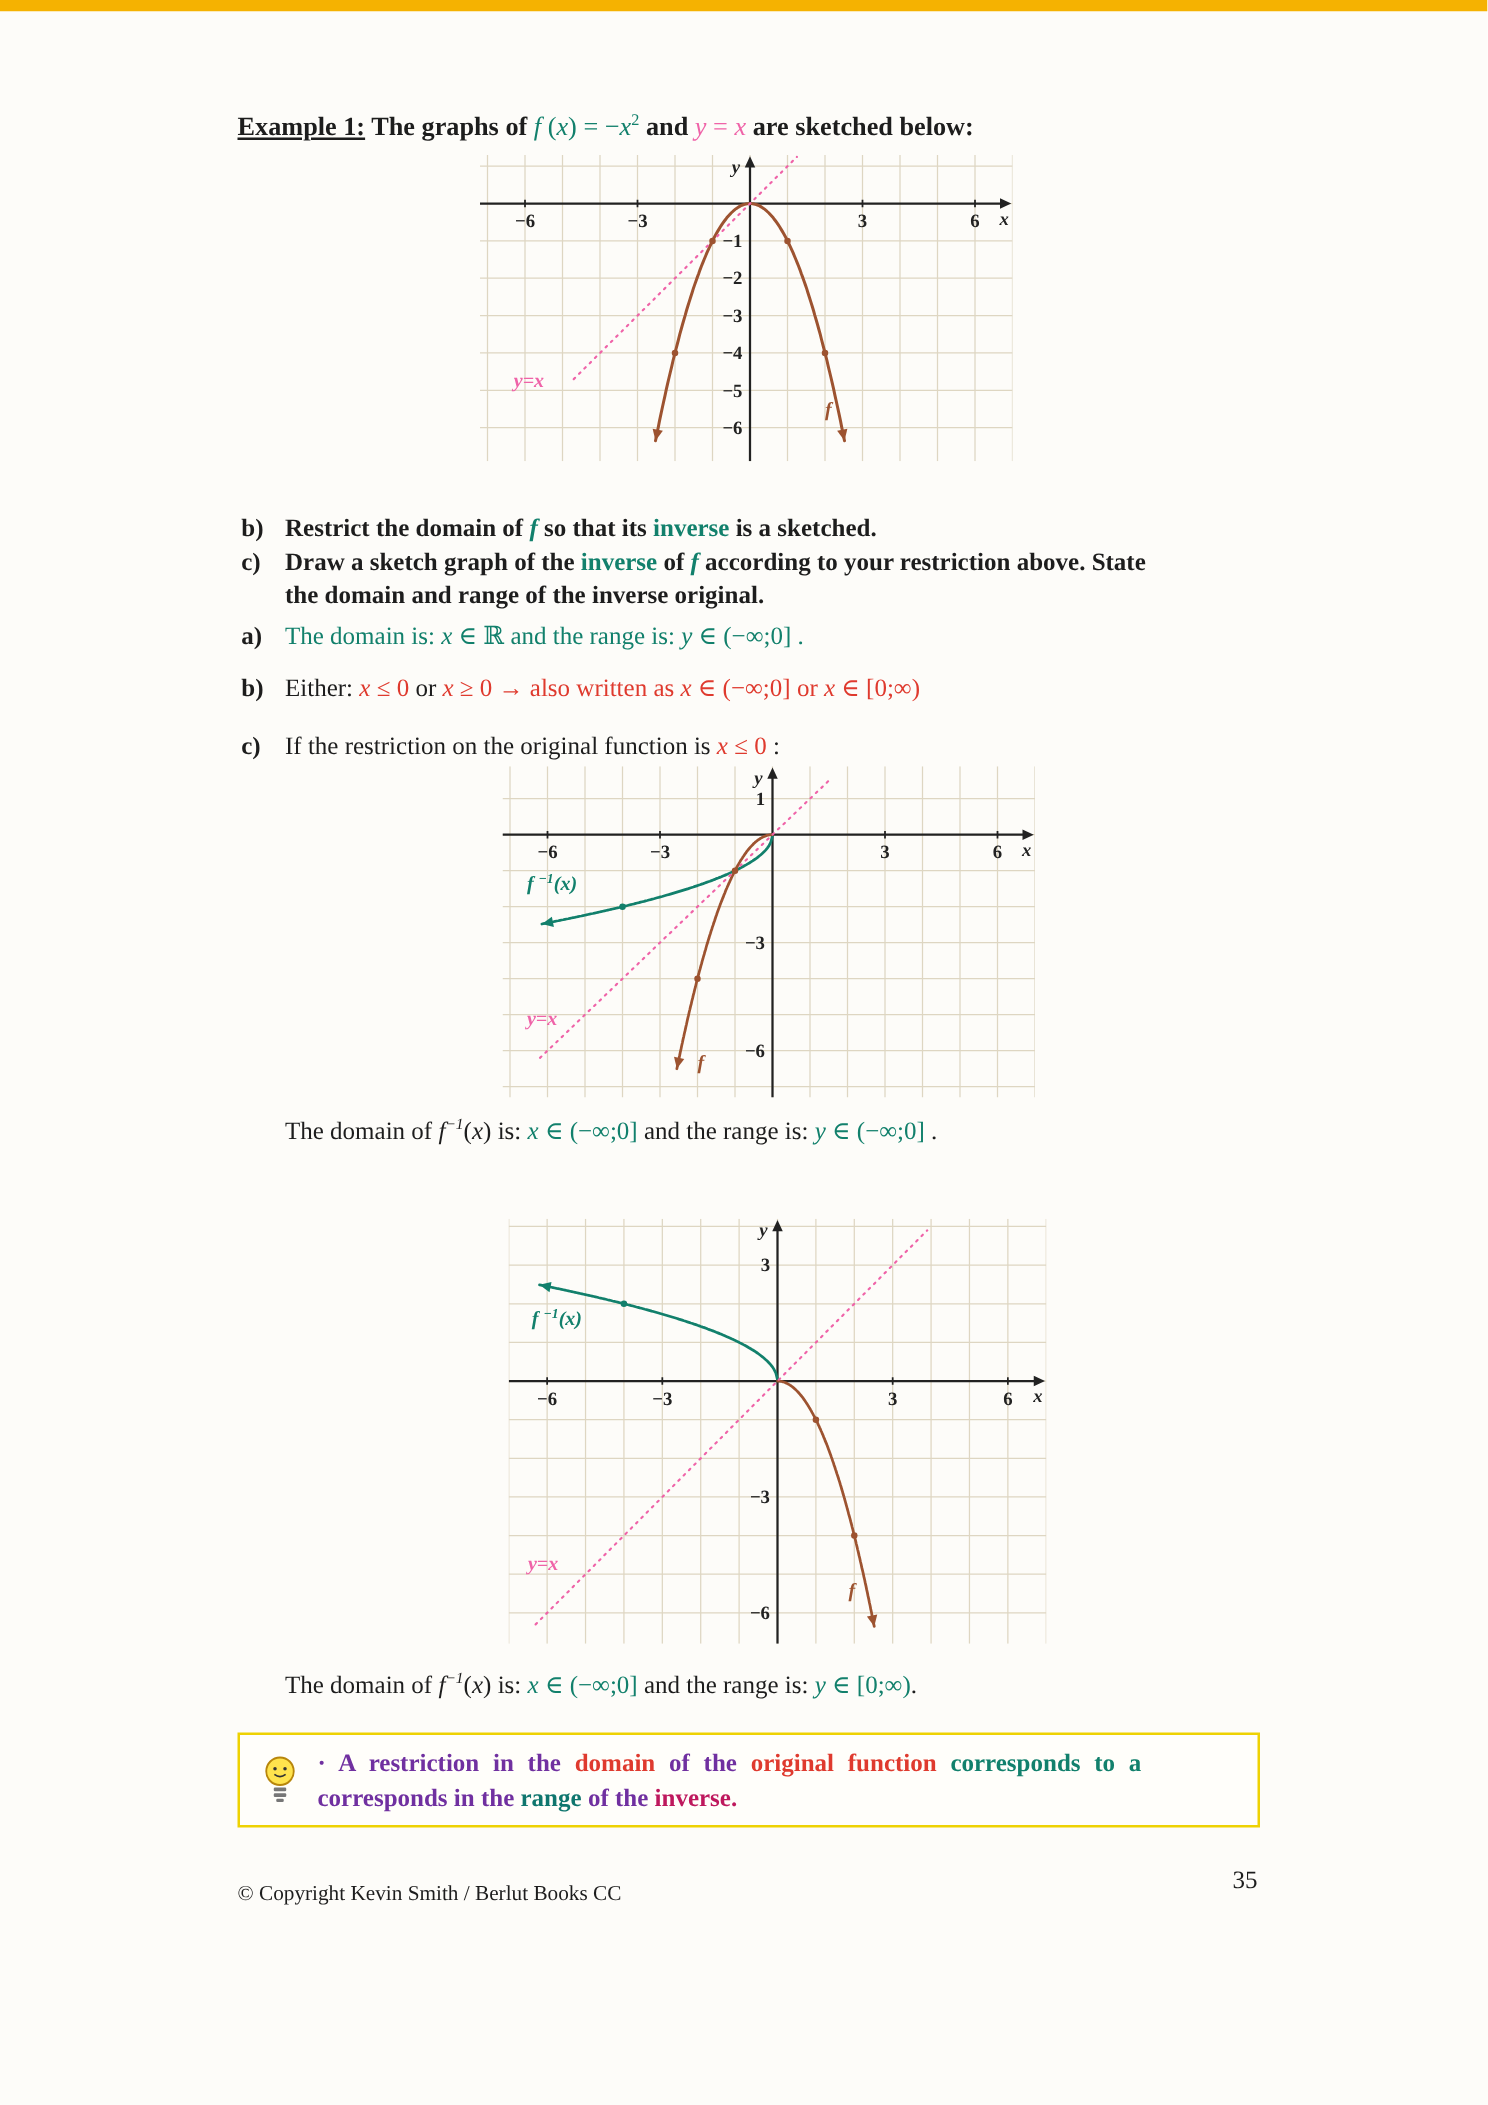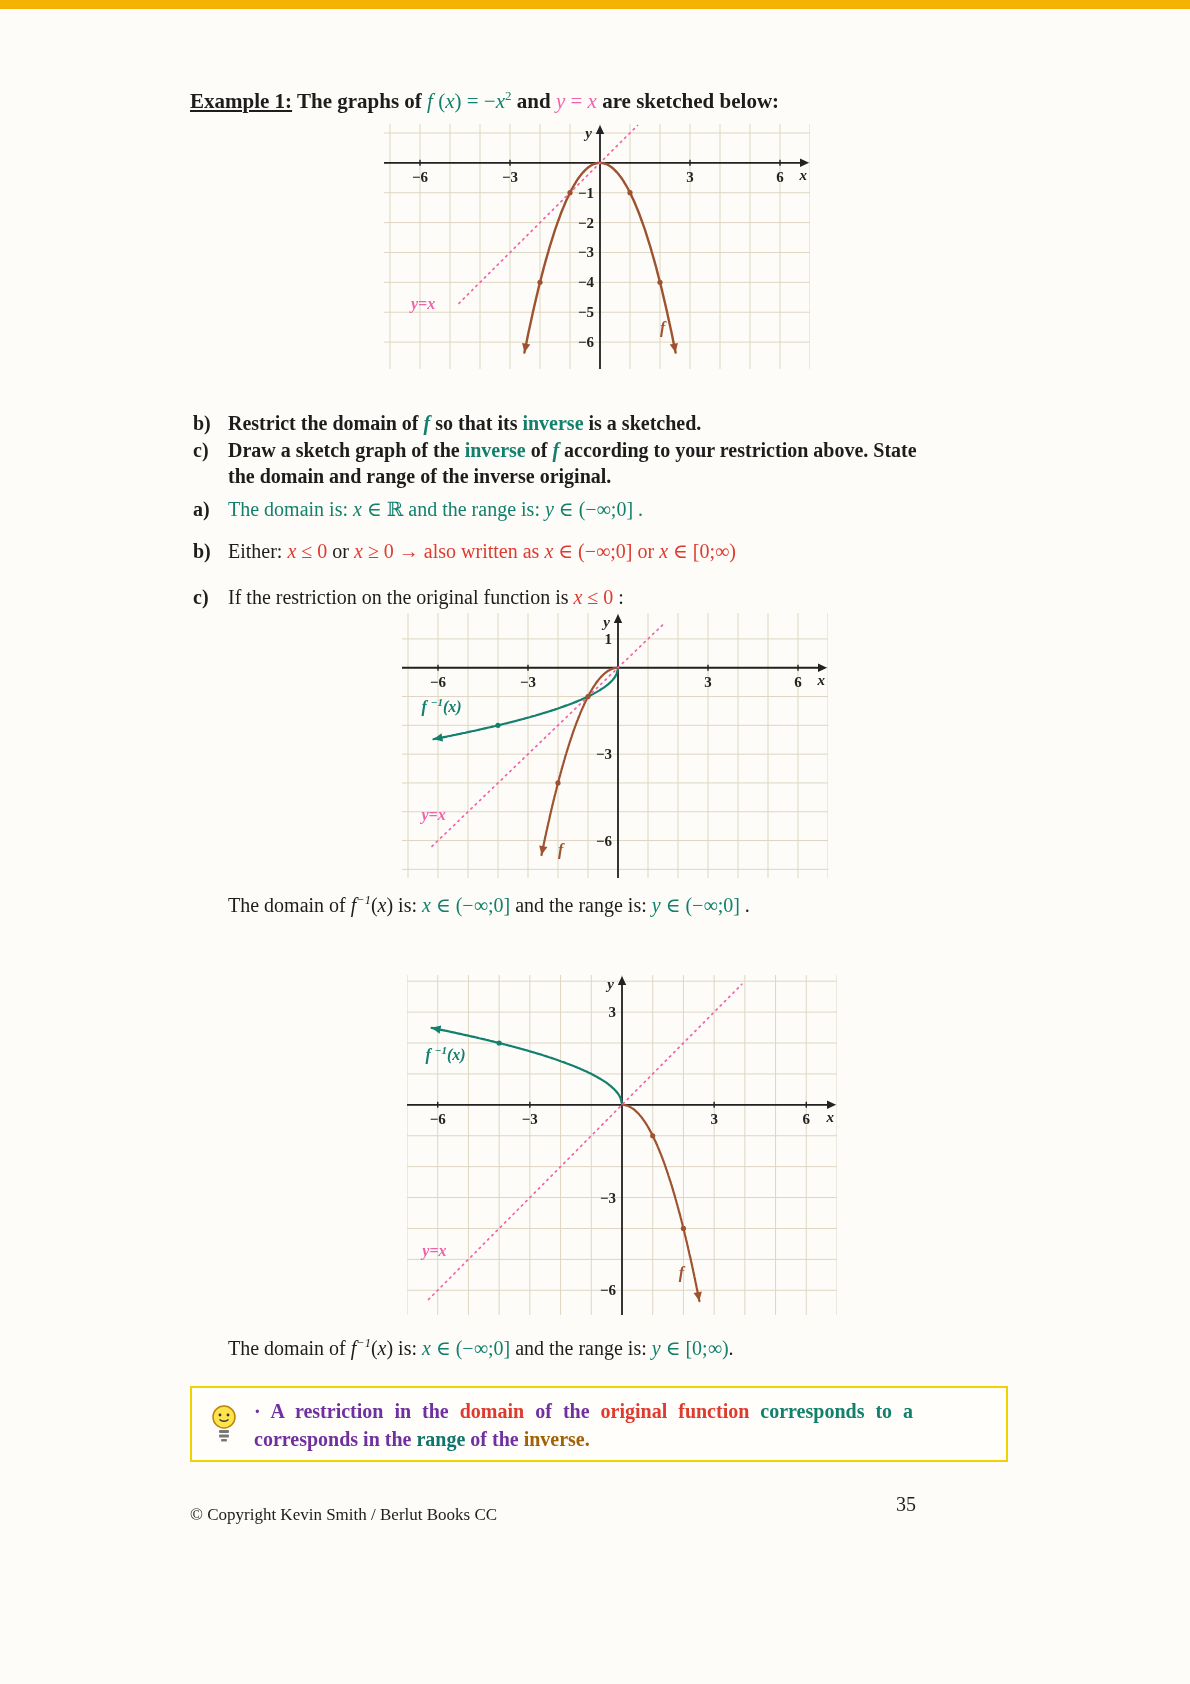--- a/index.html
+++ b/index.html
@@ -229,18 +229,18 @@
         <circle cx="16" cy="13" r="11" fill="#ffe34d" stroke="#b8860b" stroke-width="1.5"></circle>
         <circle cx="12" cy="11" r="1.4" fill="#333"></circle>
         <circle cx="20" cy="11" r="1.4" fill="#333"></circle>
         <path d="M11.5,15.5 Q16,19 20.5,15.5" stroke="#333" stroke-width="1.4" fill="none"></path>
         <rect x="11" y="26" width="10" height="3" rx="1" fill="#777"></rect>
         <rect x="11" y="30.5" width="10" height="3" rx="1" fill="#777"></rect>
         <rect x="13" y="35" width="6" height="2.5" rx="1" fill="#777"></rect>
       </svg>
     </span>
     <div class="noteline first"><span style="color: rgb(112, 48, 160); font-weight: bold;">· </span><span style="color: rgb(112, 48, 160); font-weight: bold;">A restriction in the </span><span style="color: rgb(223, 58, 46); font-weight: bold;">domain</span><span style="color: rgb(112, 48, 160); font-weight: bold;"> of the </span><span style="color: rgb(223, 58, 46); font-weight: bold;">original function</span><span style="color: rgb(18, 128, 108); font-weight: bold;"> corresponds to a</span></div>
-    <div class="noteline"><span style="color: rgb(112, 48, 160); font-weight: bold;">corresponds in the </span><span style="color: #0f766e; font-weight: bold;">range</span><span style="color: rgb(112, 48, 160); font-weight: bold;"> of the </span><span style="color: #a16207; font-weight: bold;">inverse.</span></div>
+    <div class="noteline"><span style="color: rgb(112, 48, 160); font-weight: bold;">corresponds in the </span><span style="color: #0f766e; font-weight: bold;">range</span><span style="color: rgb(112, 48, 160); font-weight: bold;"> of the </span><span style="color: #be185d; font-weight: bold;">inverse.</span></div>
   </div>
 
   <div class="footer" style="left:190px;top:1505px">© Copyright Kevin Smith / Berlut Books CC</div>
-  <div class="pagenum" style="left:896px;top:1493px">35</div>
+  <div class="pagenum" style="left:986px;top:1493px">35</div>
 </div>
 
 </body></html>

